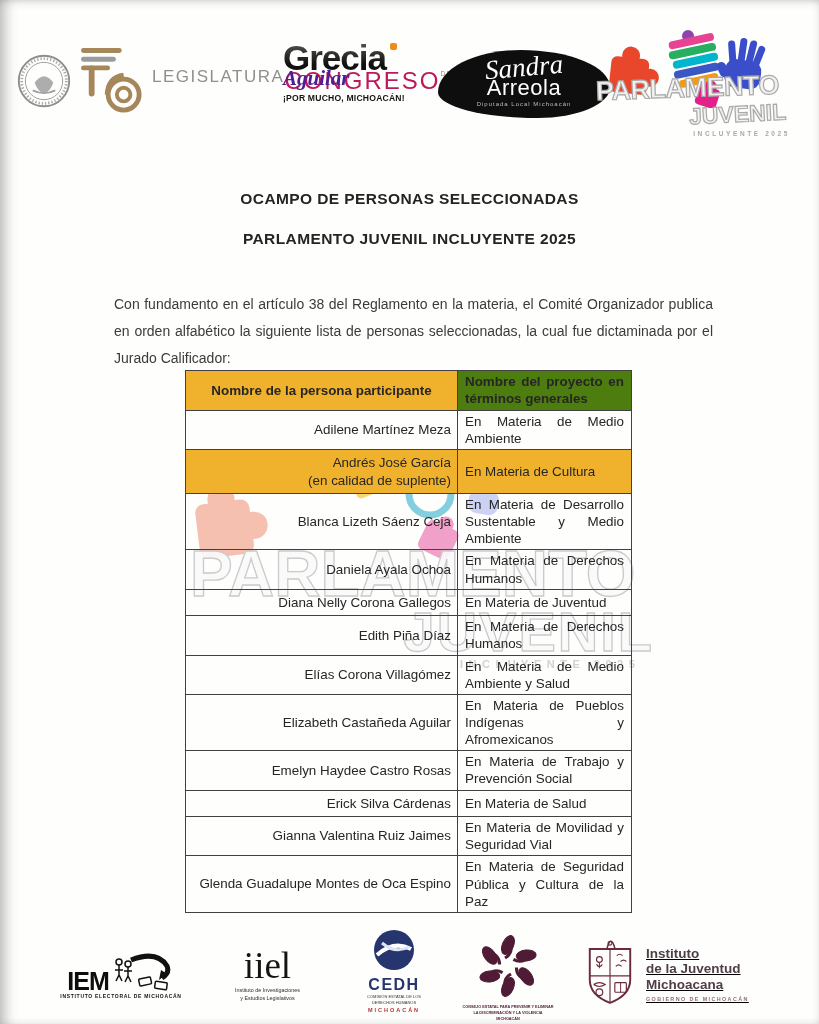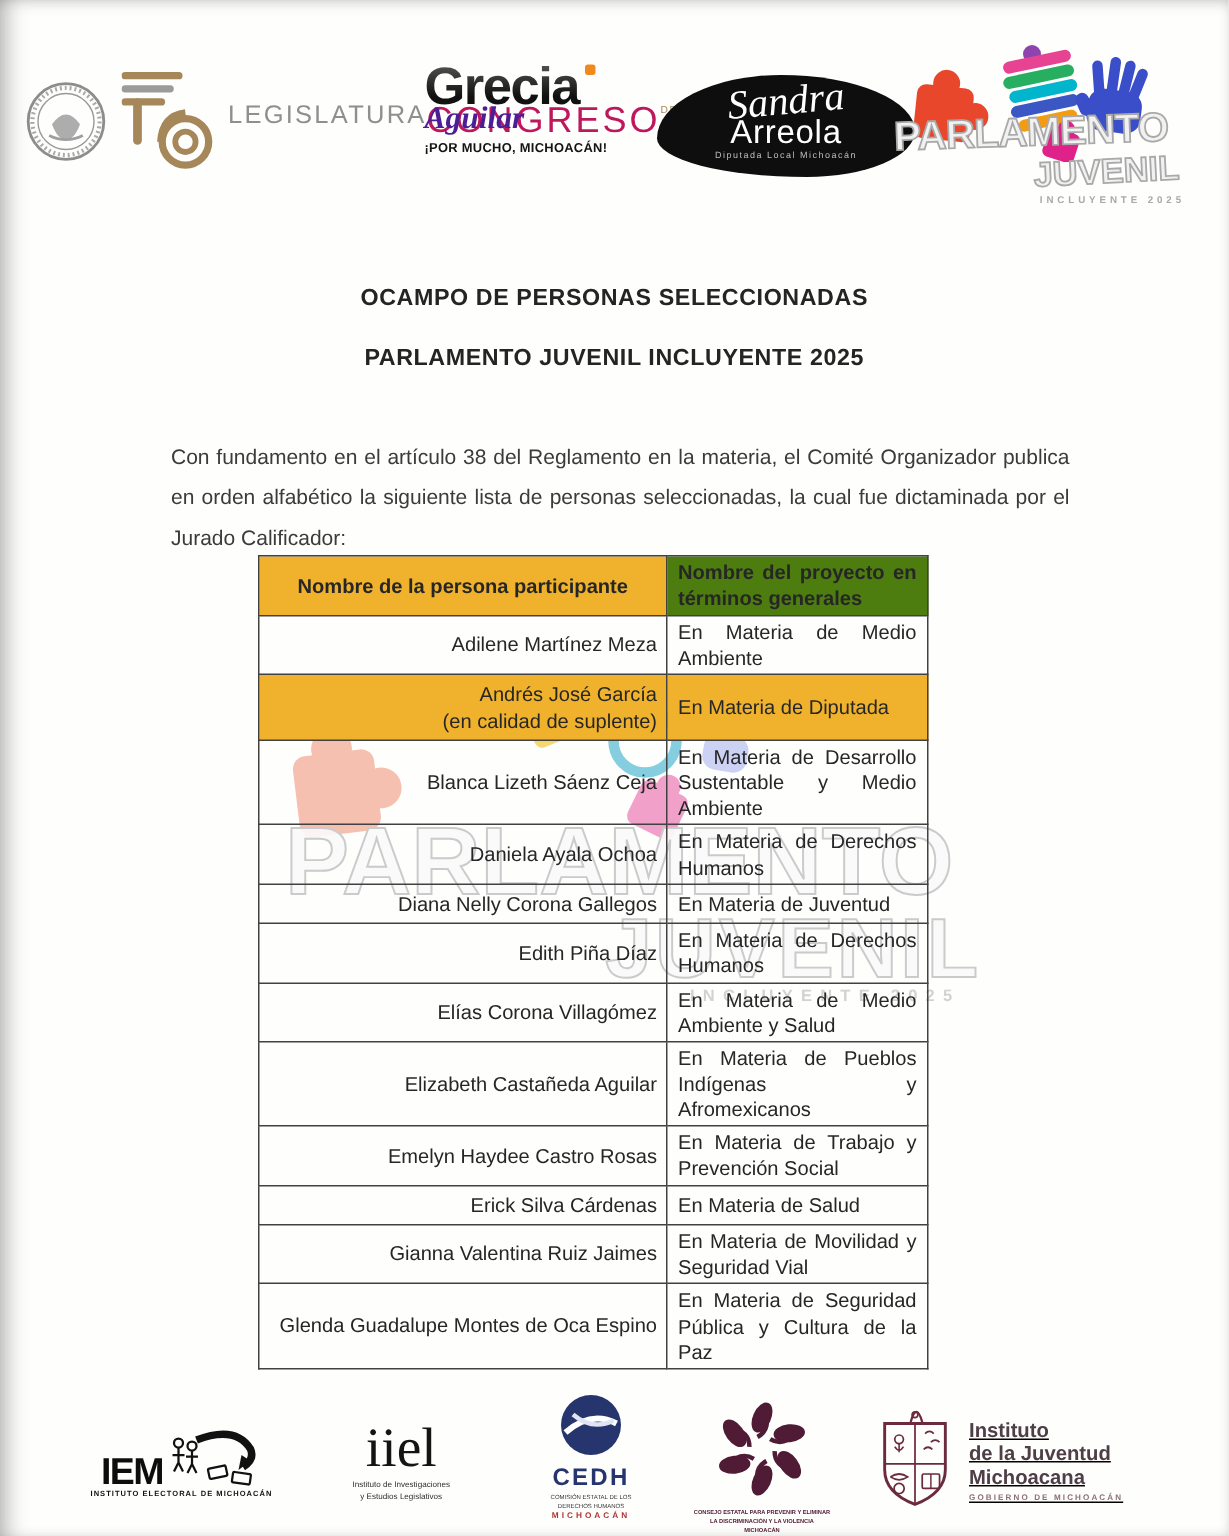--- a/index.html
+++ b/index.html
@@ -43,21 +43,21 @@
 
   
   .watermark{position:absolute;left:182px;top:458px;width:466px;height:230px;z-index:1;pointer-events:none;}
   .wm-txt{font-weight:bold;color:rgba(250,250,250,.92);-webkit-text-stroke:1.3px #cbcbcb;line-height:1;white-space:nowrap;position:absolute;}
   .wm1{left:8px;top:84px;font-size:64px;letter-spacing:0;}
   .wm2{right:-6px;top:146px;font-size:56px;letter-spacing:2px;}
   .wm3{left:278px;top:200px;font-size:11px;letter-spacing:5.5px;color:#d2d2d2;-webkit-text-stroke:0;font-weight:bold;position:absolute;white-space:nowrap;}
   .wm-piece{position:absolute;}
 
   
-  table.list{position:absolute;left:172px;top:370px;width:446px;border-collapse:collapse;z-index:2;table-layout:fixed;padding-left:17px;}
+  table.list{position:absolute;left:185px;top:370px;width:446px;border-collapse:collapse;z-index:2;table-layout:fixed;padding-left:17px;}
   .list th,.list td{border:1.4px solid #414141;font-size:13.4px;color:#262626;padding:2px 7px;}
   .list th{font-weight:bold;}
   .th-name{background:#F0B22C;text-align:center;color:#1d1d1d;padding:8px 6px;}
   .th-proj{background:#4d7c0f;color:#ece2f6;text-align:justify;line-height:1.3;padding:4px 7px;}
   td.name{text-align:right;line-height:1.3;padding:4px 6px;}
   td.proj{text-align:justify;line-height:1.28;}
   tr.hl td{background:#F0B22C;}
   td.name span{display:block;}
 
   
@@ -206,21 +206,21 @@
     </tr>
     <tr>
       <td class="name">Adilene Martínez Meza</td>
       <td class="proj">En Materia de Medio Ambiente</td>
     </tr>
     <tr class="hl">
       <td class="name">
         <span>Andrés José García</span>
         <span>(en calidad de suplente)</span>
       </td>
-      <td class="proj">En Materia de Diputada</td>
+      <td class="proj">En Materia de Cultura</td>
     </tr>
     <tr>
       <td class="name">Blanca Lizeth Sáenz Ceja</td>
       <td class="proj">En Materia de Desarrollo Sustentable y Medio Ambiente</td>
     </tr>
     <tr>
       <td class="name">Daniela Ayala Ochoa</td>
       <td class="proj">En Materia de Derechos Humanos</td>
     </tr>
     <tr>

